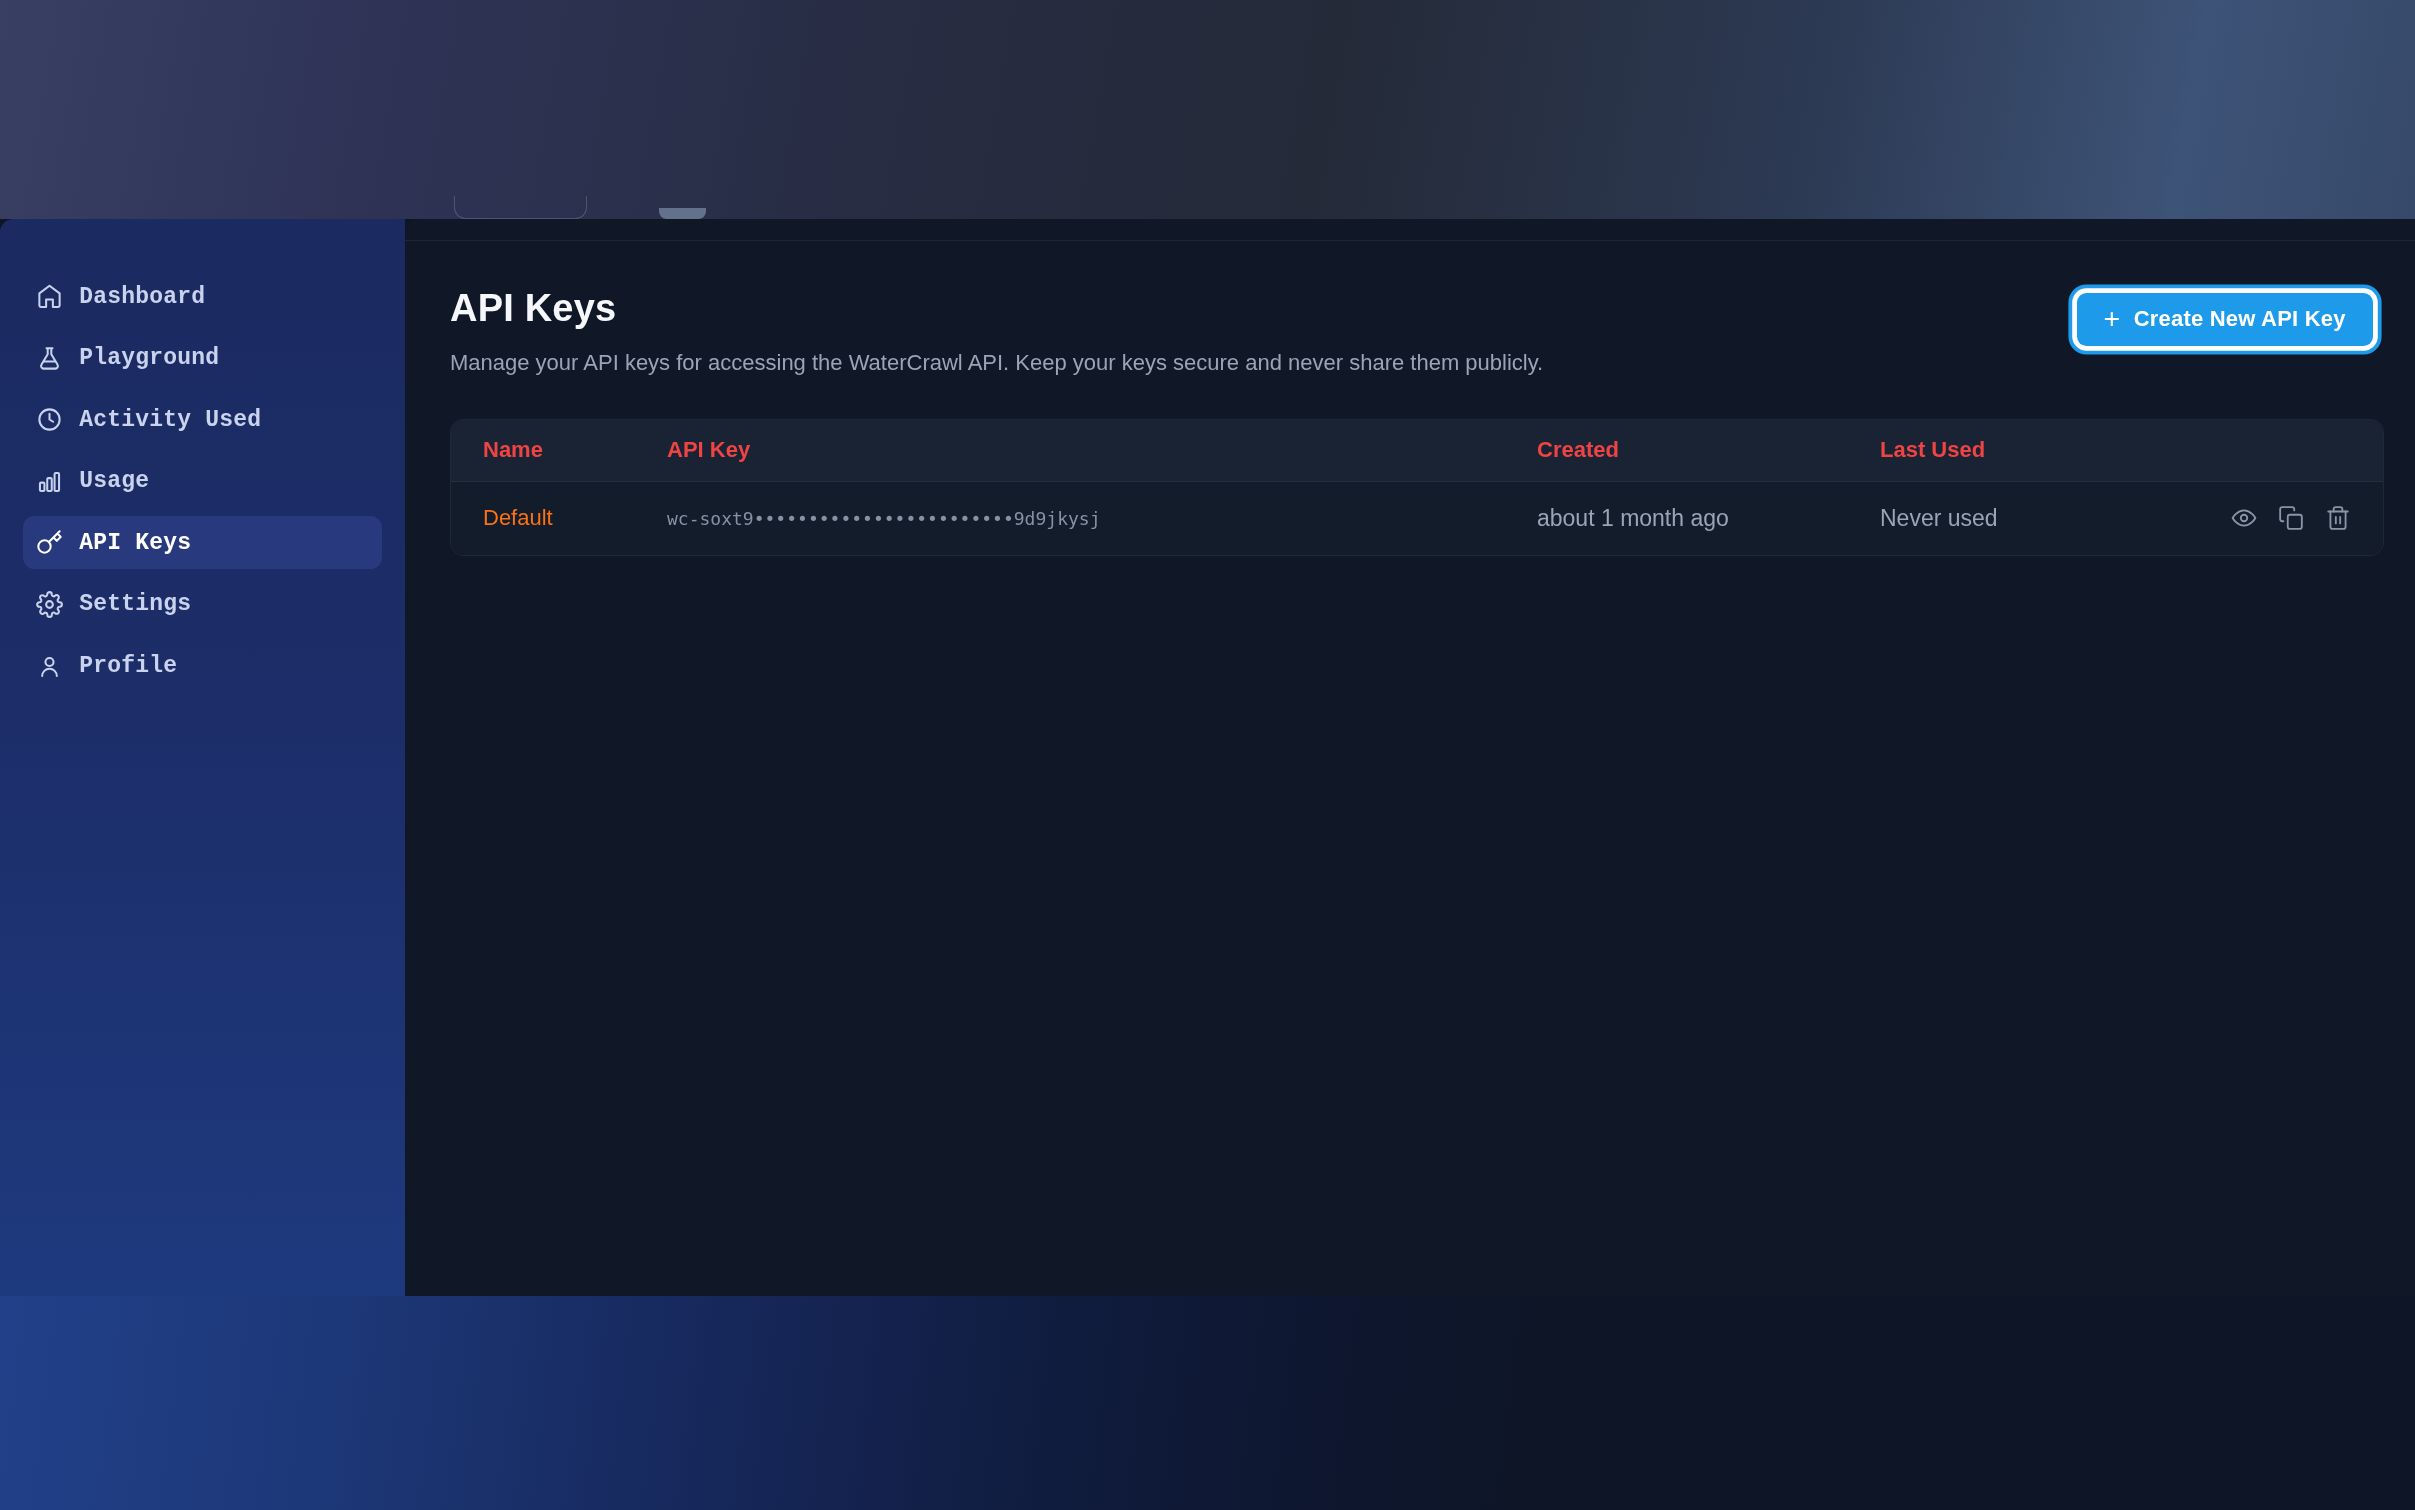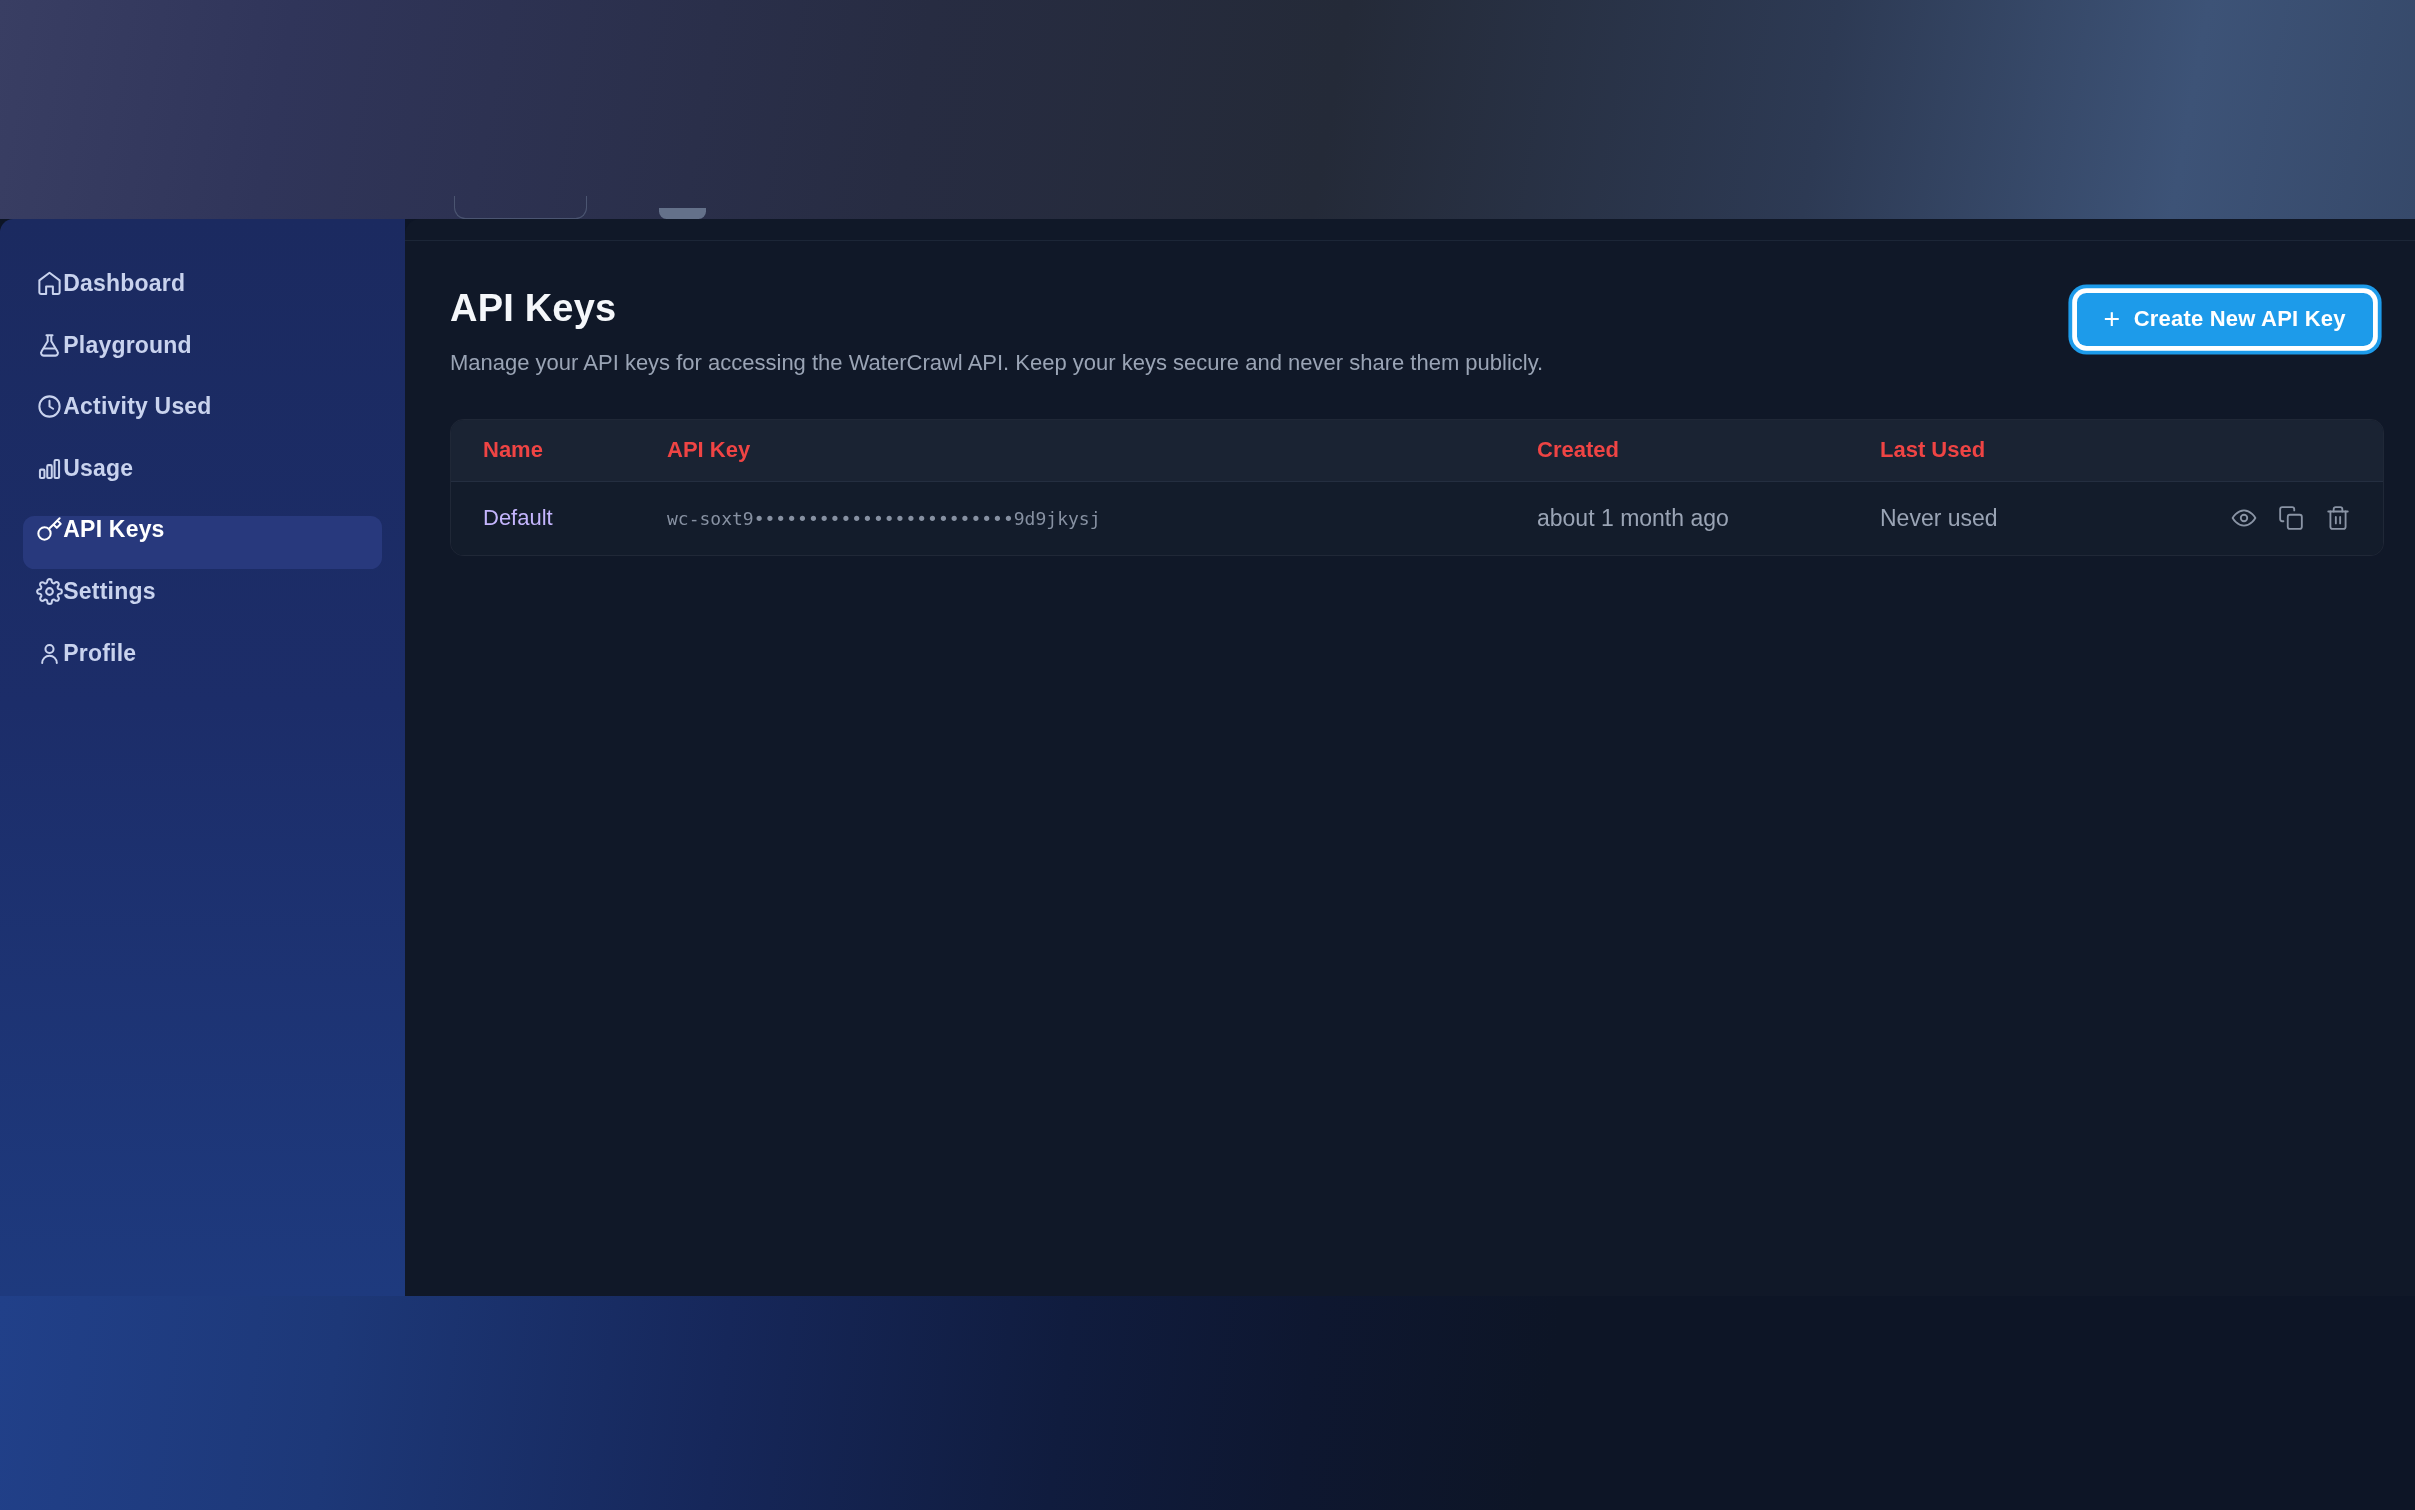--- a/index.html
+++ b/index.html
@@ -39,23 +39,23 @@
   }
 
   
   .sidebar{
     position:absolute;left:0;top:219px;width:405px;height:1077px;
     background:linear-gradient(180deg,var(--sidebar-top) 0%,#1c2d69 45%,var(--sidebar-bottom) 100%);
     border-top-left-radius:13.3px;
   }
   .nav{padding-top:51px;}
   .nav-item{
-    display:flex;align-items:flex-start;gap:0;
+    display:flex;align-items:center;gap:16px;
     height:53px;margin:0 23px 8.6px 23px;padding:0 13.3px;
-    border-radius:11.4px;color:#c9d3ee;cursor:pointer;
+    border-radius:11.4px;color:#c9d3ee;cursor:pointer;font-family:Liberation Mono, monospace;
   }
   .nav-item.active{background:var(--sidebar-active-bg);color:#ffffff;}
   .nav-icon{display:flex;align-items:center;justify-content:center;width:27px;height:27px;flex:0 0 27px;}
   .nav-icon svg{width:27px;height:27px;stroke:currentColor;fill:none;stroke-width:1.8;stroke-linecap:round;stroke-linejoin:round;}
   .nav-label{font-size:23px;font-weight:600;letter-spacing:0.2px;}
 
   
   .panel{
     position:absolute;left:405px;top:219px;width:2011px;height:1077px;
     background:var(--content-bg);border-top-left-radius:15px;
@@ -77,21 +77,21 @@
 
   
   .card{
     margin-top:41px;border-radius:13.3px;overflow:hidden;
     border:1px solid rgba(255,255,255,0.07);
   }
   .tgrid{display:grid;grid-template-columns:184px 870px 343px 314px 1fr;align-items:center;padding:0 32px;}
   .thead{height:61px;background:var(--card-header-bg);}
   .thead .th{font-size:22px;font-weight:700;color:#ef4444;}
   .trow{height:74px;background:var(--card-row-bg);border-top:1px solid #242e40;}
-  .cell-name{font-size:22px;font-weight:500;color:#c4b5fd;}
+  .cell-name{font-size:22px;font-weight:500;color:#f97316;}
   .cell-key{font-family:"DejaVu Sans Mono",monospace;font-size:18px;color:#8791a2;letter-spacing:0;}
   .cell-muted{font-size:23px;color:var(--muted-text);}
   .cell-actions{display:flex;justify-content:flex-end;align-items:center;gap:21px;}
   .icon-btn{background:none;border:none;padding:0;cursor:pointer;color:#8a94a5;display:flex;align-items:center;}
   .icon-btn svg{width:26px;height:26px;stroke:currentColor;fill:none;stroke-width:1.7;stroke-linecap:round;stroke-linejoin:round;}
 </style>
 </head>
 <body>
 
 <div class="stage">

